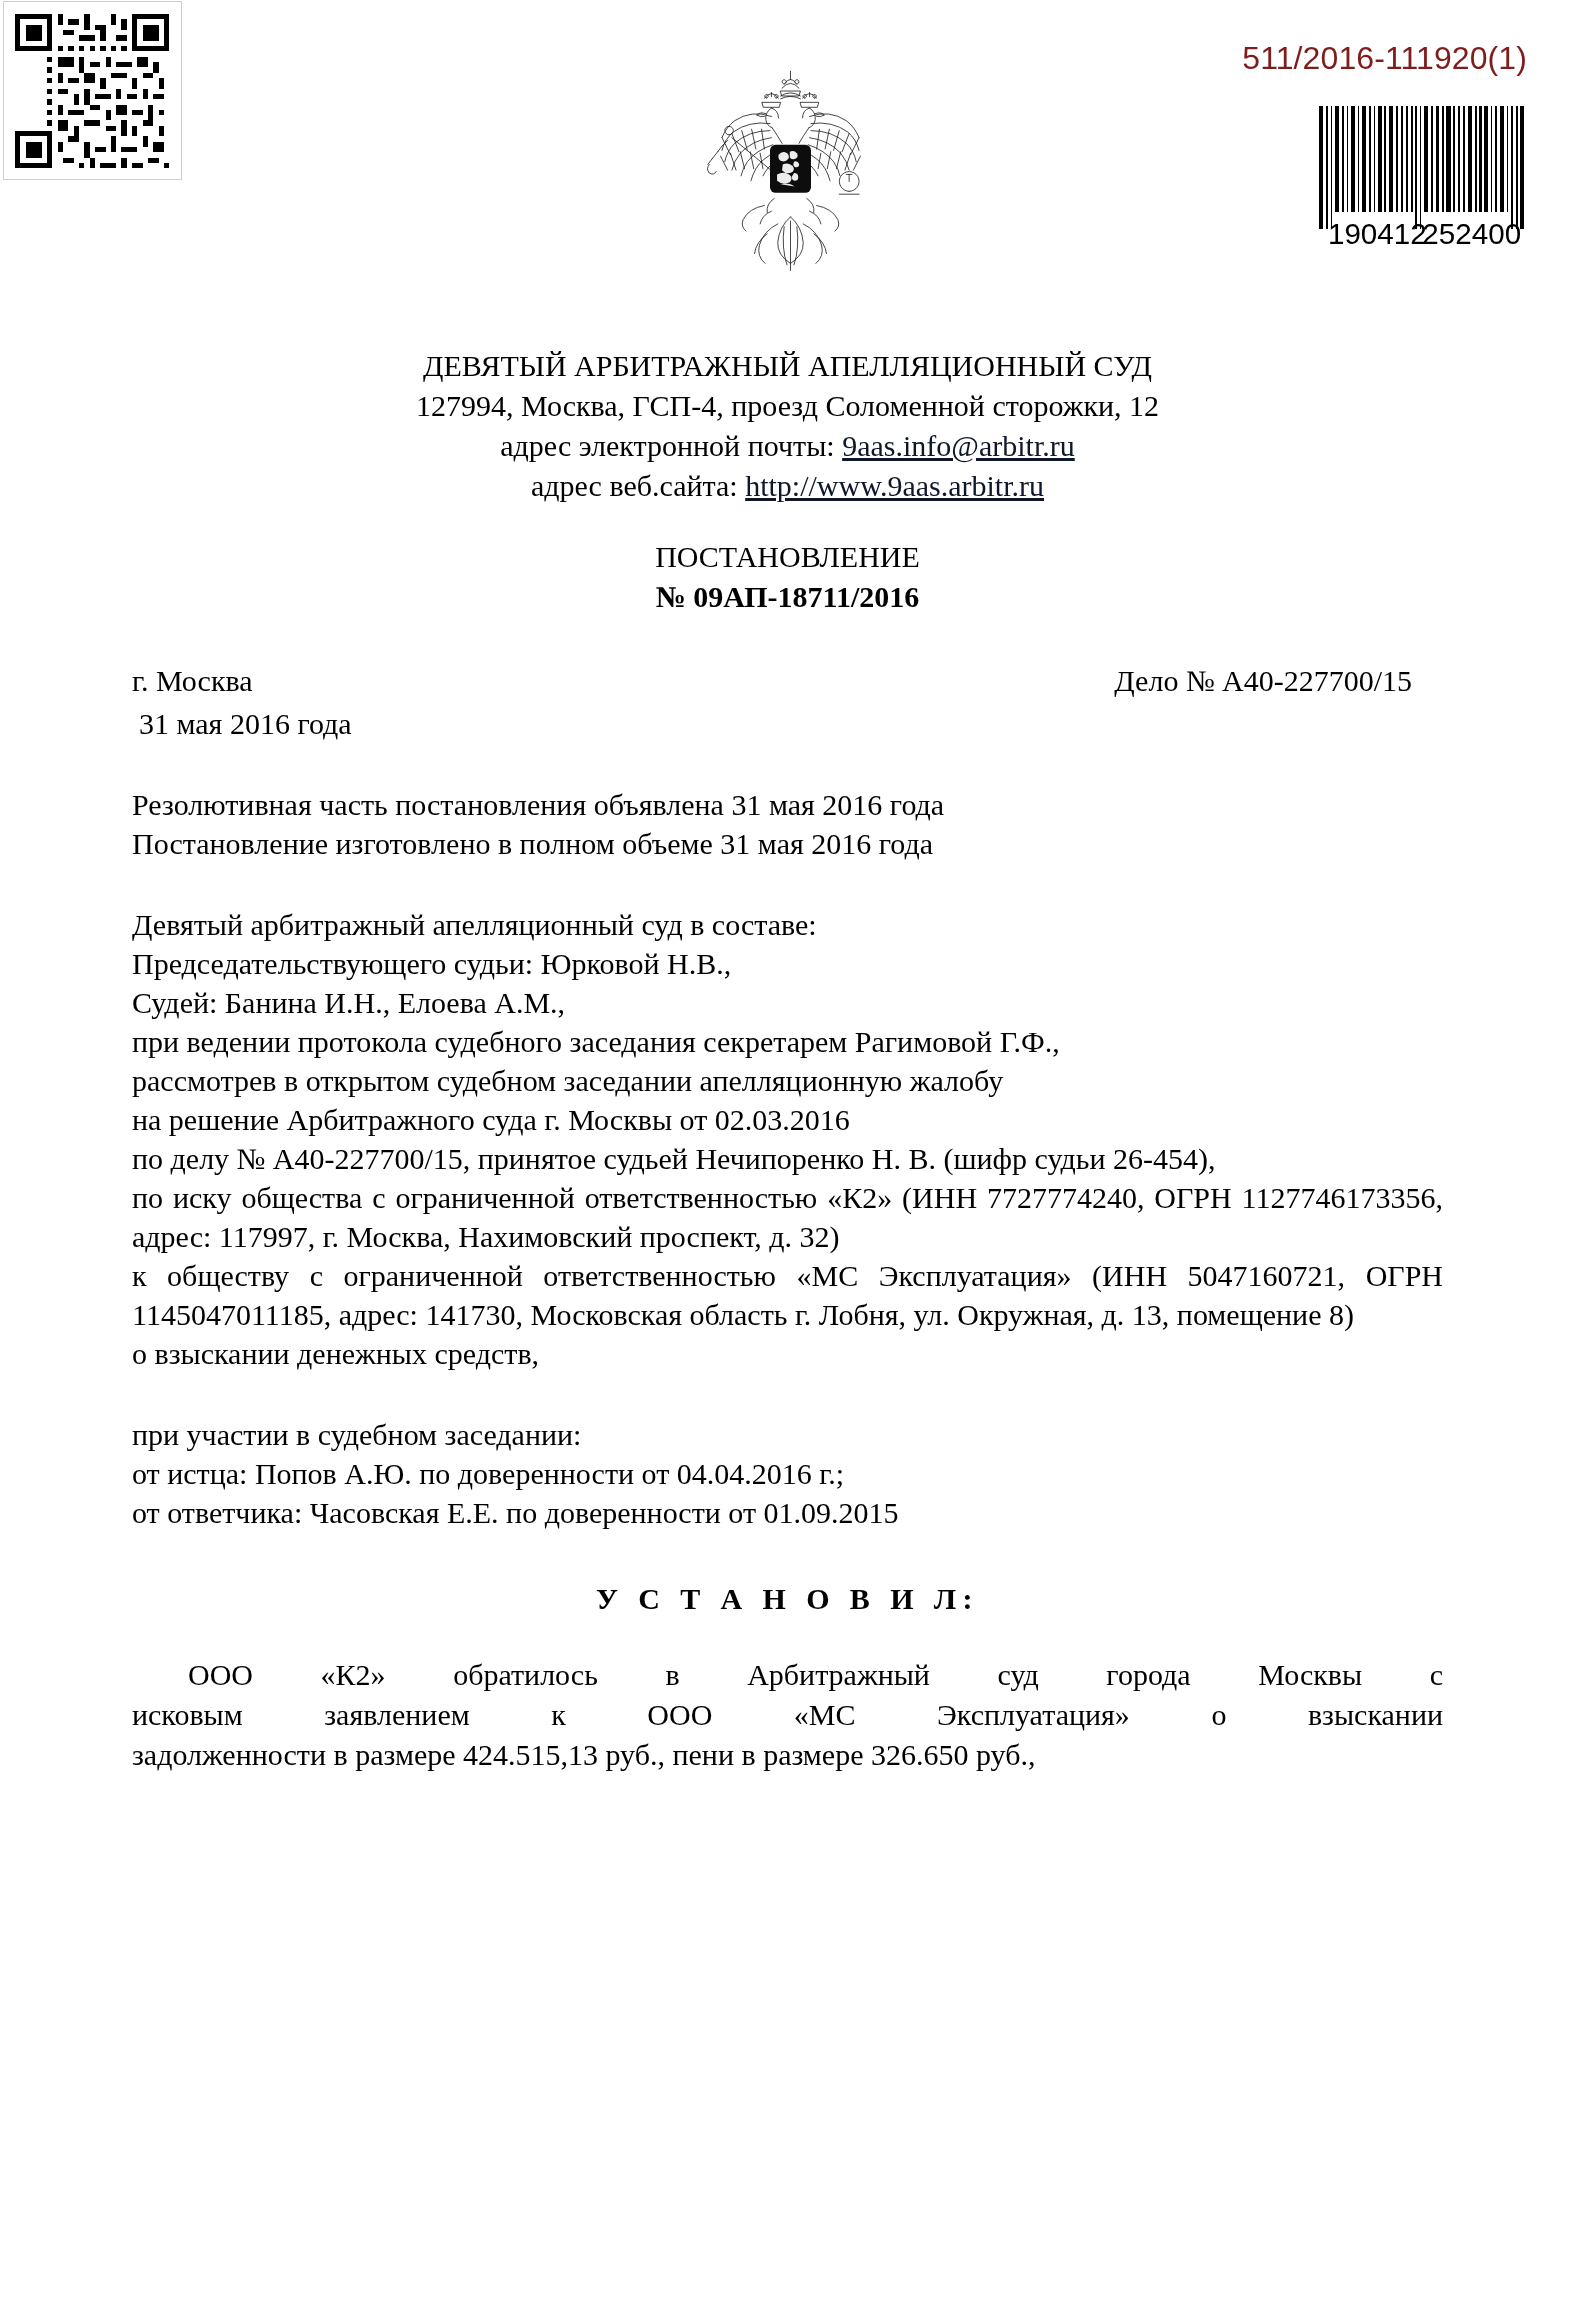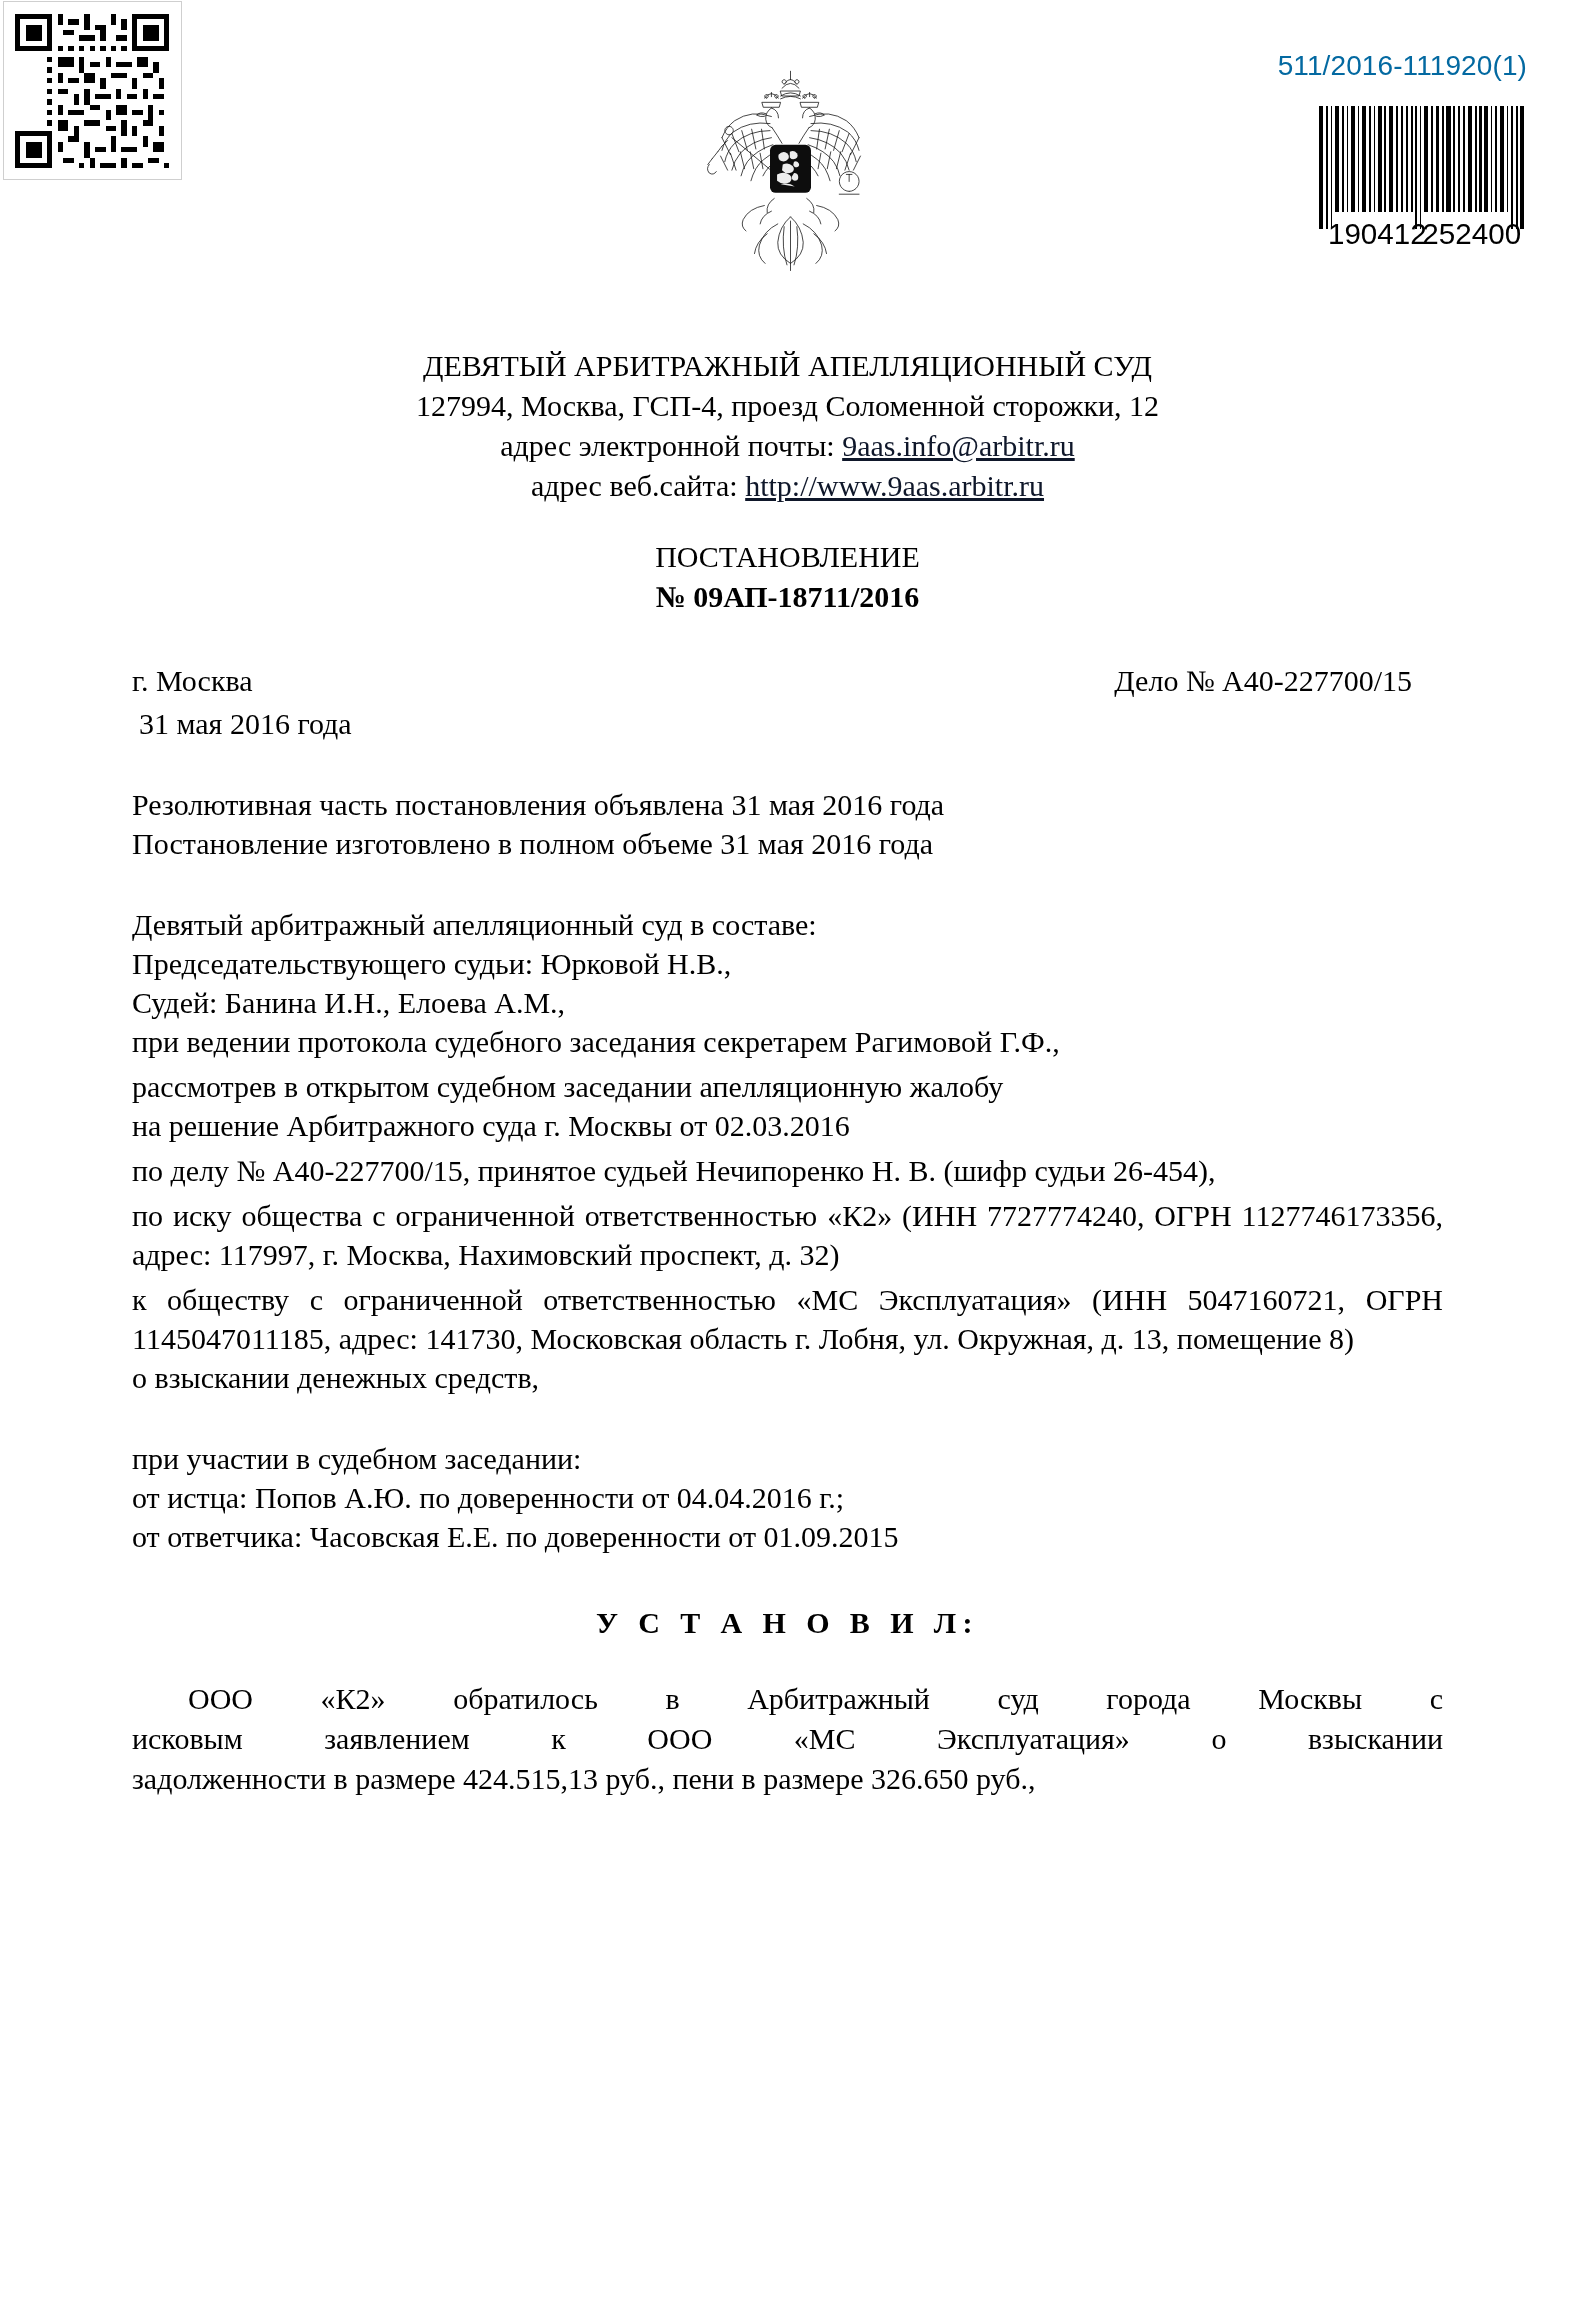--- a/index.html
+++ b/index.html
@@ -40,26 +40,26 @@
     left: 688px;
     top: 67px;
     width: 205px;
     height: 212px;
   }
   .emblem svg { display: block; width: 100%; height: 100%; }
 
   .doc-id {
     position: absolute;
     right: 56px;
-    top: 50px;
+    top: 40px;
     font-family: "Liberation Sans", "DejaVu Sans", sans-serif;
-    font-size: 28px;
+    font-size: 32px;
     letter-spacing: 0.1px;
     white-space: nowrap;
-    color: #0369a1;
+    color: #7f1d1d;
   }
 
   .barcode-wrap {
     position: absolute;
     right: 49px;
     top: 106px;
     width: 219px;
     height: 148px;
     text-align: center;
   }
@@ -67,21 +67,21 @@
 
   
   .doc {
     position: absolute;
     left: 132px;
     top: 346px;
     width: 1311px;
     font-size: 30px;
     line-height: 1.30;
   }
-  .just { text-align: justify; text-align-last: left; margin-top: 6px; }
+  .just { text-align: justify; text-align-last: left; }
 
   .head-line { text-align: center; line-height: 1.33; }
 
   a.lnk {
     color: #0f172a;
     text-decoration: underline;
   }
 
   .title-block { margin-top: 31px; text-align: center; line-height: 1.34; }
   .title-main { font-size: 30px; }

